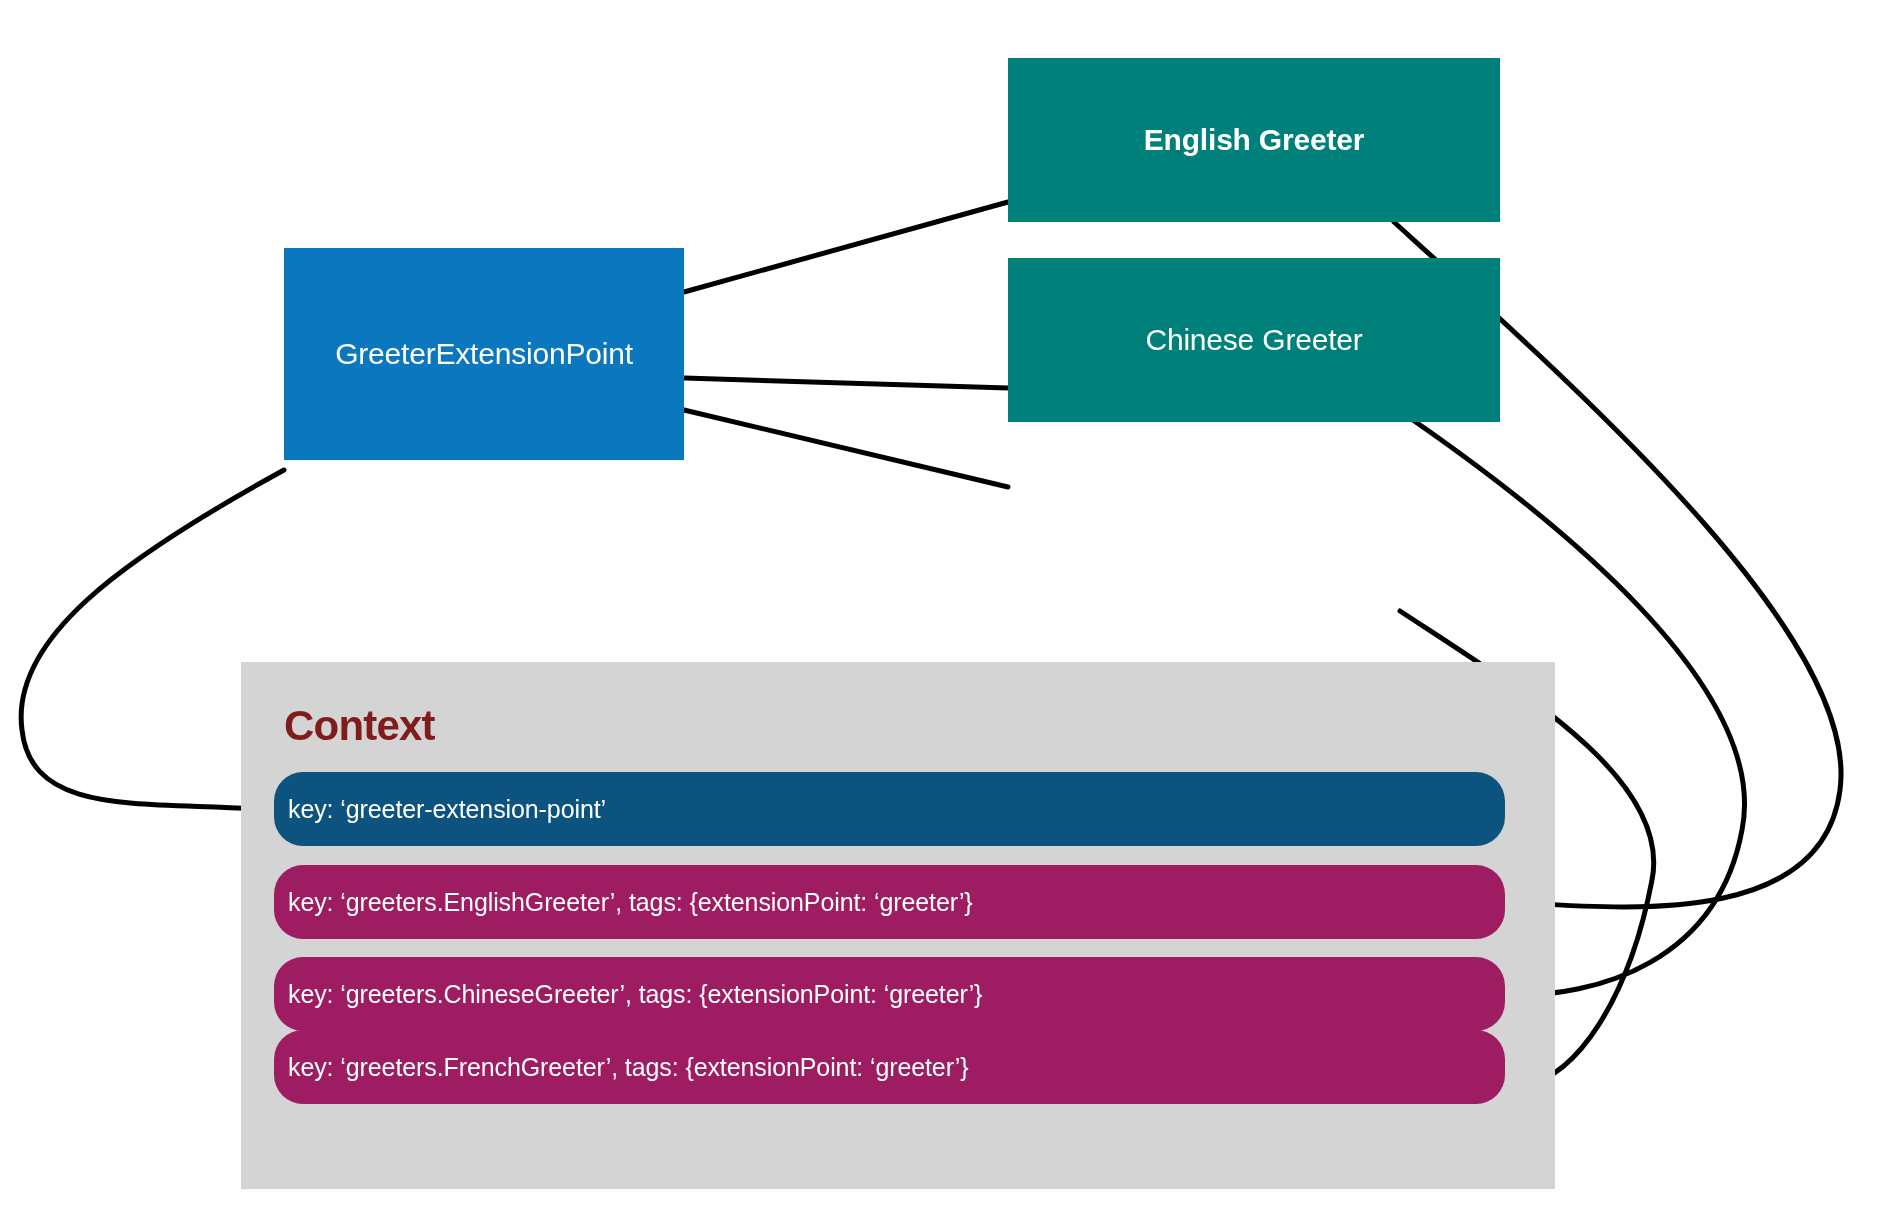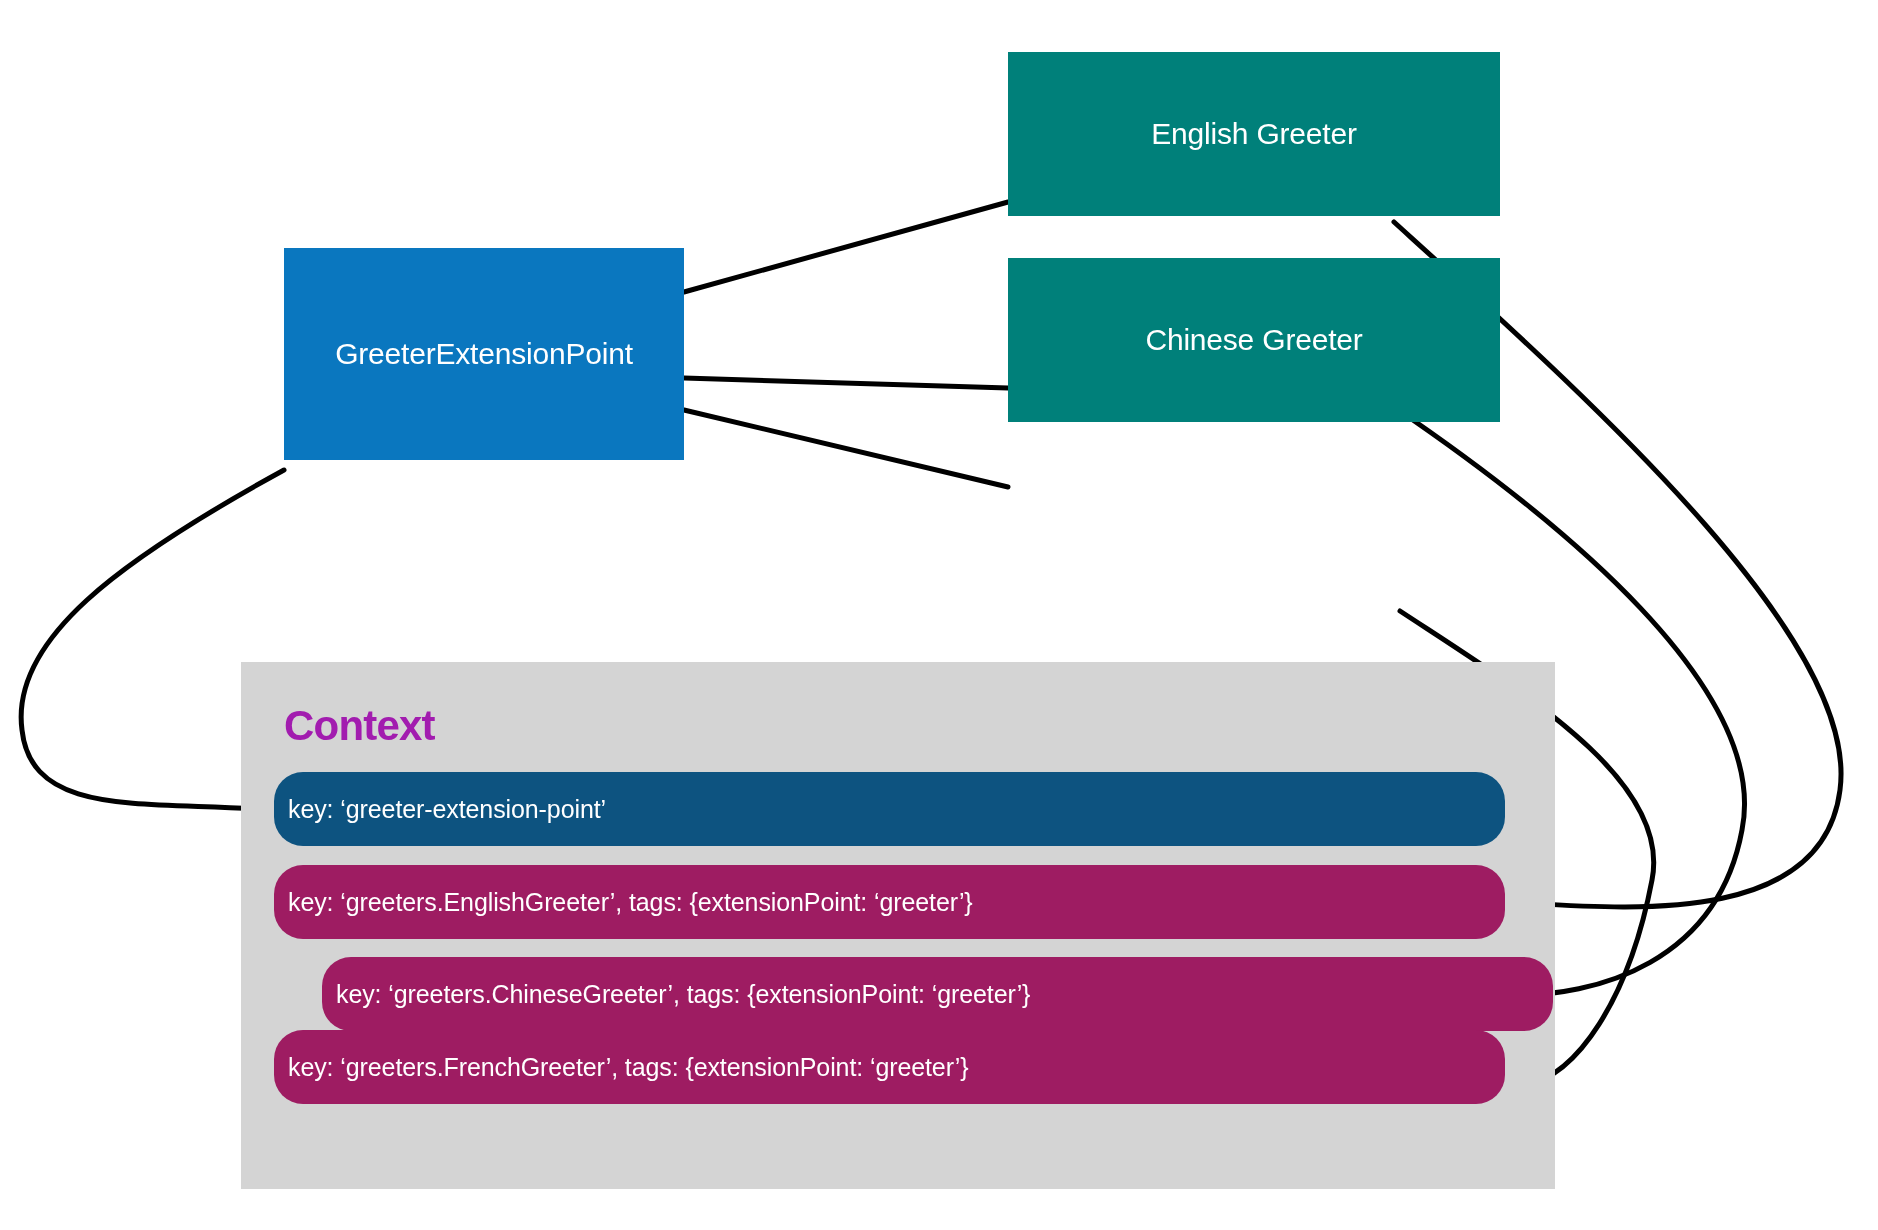--- a/index.html
+++ b/index.html
@@ -45,39 +45,39 @@
     letter-spacing: -0.2px;
   }
   .node-greeter {
     left: 1008px;
     width: 492px;
     height: 164px;
     background: #00807a;
     font-size: 30px;
     letter-spacing: -0.2px;
   }
-  .g-english { top: 52px; }
+  .g-english { top: 58px; font-weight: bold; }
   .g-chinese { top: 258px; }
   .g-french  { top: 461px; }
 
   .context-panel {
     position: absolute;
     left: 241px;
     top: 662px;
     width: 1314px;
     height: 527px;
     background: #d4d4d4;
   }
   .context-title {
     position: absolute;
     left: 43px;
     top: 40px;
     font-size: 42px;
     font-weight: bold;
-    color: #a21caf;
+    color: #7f1d1d;
     letter-spacing: -0.8px;
   }
   .ctx-row {
     position: absolute;
     left: 33px;
     width: 1231px;
     height: 74px;
     display: flex;
     align-items: center;
     box-sizing: border-box;
@@ -88,21 +88,21 @@
     border-radius: 29px;
   }
   .row-ep {
     top: 110px;
     background: #0d5380;
   }
   .row-svc {
     background: #9e1c62;
   }
   .row-1 { top: 203px; text-align: center; }
-  .row-2 { top: 295px; margin-left: 48px; }
+  .row-2 { top: 295px; }
   .row-3 { top: 368px; text-align: center; }
 </style>
 </head>
 <body>
 
 <div id="canvas">
 
   <svg id="edges" viewBox="0 0 1878 1230" xmlns="http://www.w3.org/2000/svg">
     <g fill="none" stroke="#000000" stroke-width="5" stroke-linecap="round">
 

